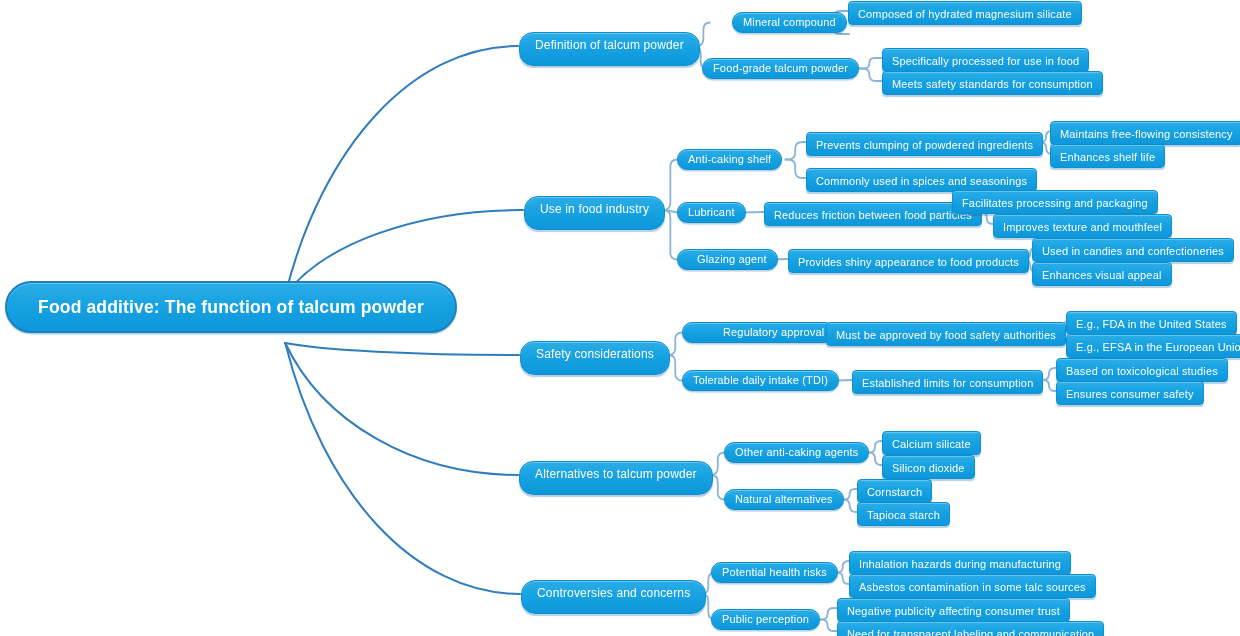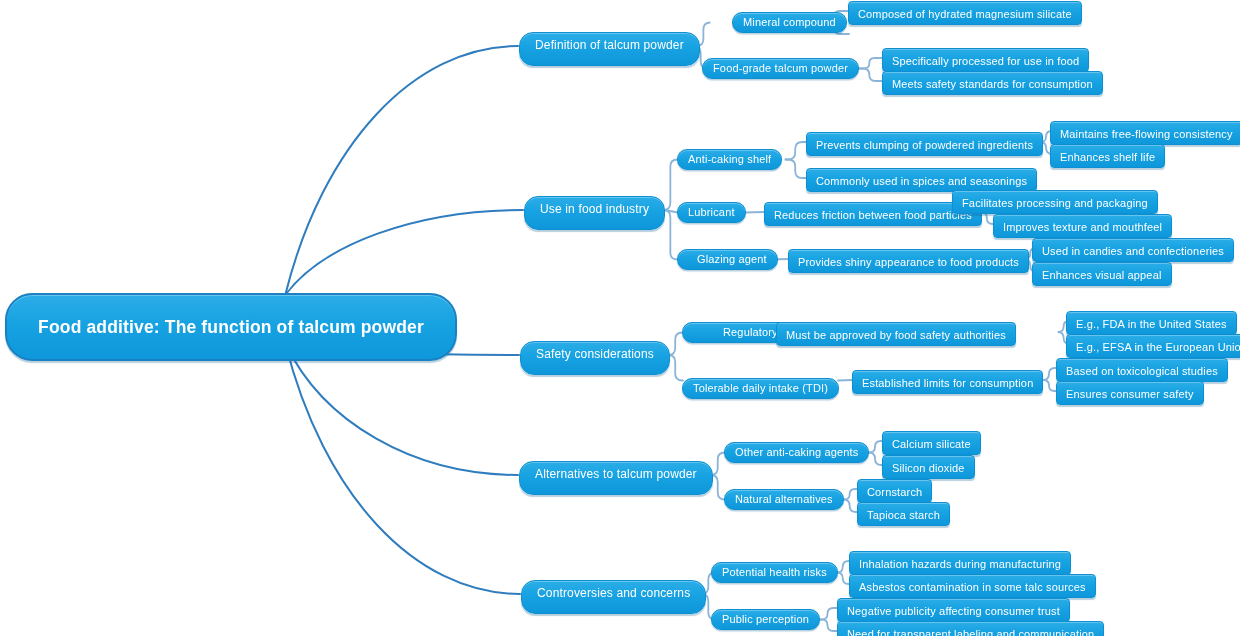--- a/index.html
+++ b/index.html
@@ -67,21 +67,21 @@
       <path d="M 711.765625 475 L 710.72109375 475 Q 717.72109375 475 717.72109375 482 L 717.72109375 492.5 Q 717.72109375 499.5 724.72109375 499.5 L 725 499.5" fill="none" stroke="#8bb4d8" stroke-width="1.8" stroke-linecap="round"></path>
       <path d="M 842.78125 499.5 L 844.3796875 499.5 Q 849.6296875 499.5 849.6296875 494.25 L 849.6296875 494.25 Q 849.6296875 489 854.8796875 489 L 858 489" fill="none" stroke="#8bb4d8" stroke-width="1.8" stroke-linecap="round"></path>
       <path d="M 842.78125 499.5 L 843.3796875 499.5 Q 849.6296875 499.5 849.6296875 505.75 L 849.6296875 505.75 Q 849.6296875 512 855.8796875 512 L 858 512" fill="none" stroke="#8bb4d8" stroke-width="1.8" stroke-linecap="round"></path>
       <path d="M 705.3125 594 L 701.321875 594 Q 708.321875 594 708.321875 587 L 708.321875 579.5 Q 708.321875 572.5 715.321875 572.5 L 712 572.5" fill="none" stroke="#8bb4d8" stroke-width="1.8" stroke-linecap="round"></path>
       <path d="M 836.8125 572.5 L 836.996875 572.5 Q 842.746875 572.5 842.746875 566.75 L 842.746875 566.75 Q 842.746875 561 848.496875 561 L 850 561" fill="none" stroke="#8bb4d8" stroke-width="1.8" stroke-linecap="round"></path>
       <path d="M 836.8125 572.5 L 836.996875 572.5 Q 842.746875 572.5 842.746875 578.25 L 842.746875 578.25 Q 842.746875 584 848.496875 584 L 850 584" fill="none" stroke="#8bb4d8" stroke-width="1.8" stroke-linecap="round"></path>
       <path d="M 705.3125 594 L 701.321875 594 Q 708.321875 594 708.321875 601 L 708.321875 612.5 Q 708.321875 619.5 715.321875 619.5 L 712 619.5" fill="none" stroke="#8bb4d8" stroke-width="1.8" stroke-linecap="round"></path>
       <path d="M 818.9375 619.5 L 821.765625 619.5 Q 827.515625 619.5 827.515625 613.75 L 827.515625 613.75 Q 827.515625 608 833.265625 608 L 838 608" fill="none" stroke="#8bb4d8" stroke-width="1.8" stroke-linecap="round"></path>
       <path d="M 818.9375 619.5 L 821.765625 619.5 Q 827.515625 619.5 827.515625 625.25 L 827.515625 625.25 Q 827.515625 631 833.265625 631 L 838 631" fill="none" stroke="#8bb4d8" stroke-width="1.8" stroke-linecap="round"></path>
     </svg>
-  <div id="root-node" class="node d0" style="left: 5px; top: 293px; min-width: 452px; height: 68px; justify-content: center;">Food additive: The function of talcum powder</div>
+  <div id="root-node" class="node d0" style="left: 5px; top: 281px; min-width: 452px; height: 52px; justify-content: center;">Food additive: The function of talcum powder</div>
 <div class="node d1" style="left: 519px; top: 32px;">Definition of talcum powder</div>
     <div class="node d2" style="left: 732px; top: 12px;">Mineral compound</div>
     <div class="node d3" style="left: 848px; top: 1px;">Composed of hydrated magnesium silicate</div>
     <div class="node d2" style="left: 702px; top: 58px;">Food-grade talcum powder</div>
     <div class="node d3" style="left: 882px; top: 48px;">Specifically processed for use in food</div>
     <div class="node d3" style="left: 882px; top: 71px;">Meets safety standards for consumption</div>
     <div class="node d1" style="left: 524px; top: 196px;">Use in food industry</div>
     <div class="node d2" style="left: 677px; top: 149px;">Anti-caking shelf</div>
     <div class="node d3" style="left: 806px; top: 132px;">Prevents clumping of powdered ingredients</div>
     <div class="node d3" style="left: 1050px; top: 121px;">Maintains free-flowing consistency</div>
@@ -90,24 +90,24 @@
     <div class="node d2" style="left: 677px; top: 202px;">Lubricant</div>
     <div class="node d3" style="left: 764px; top: 202px;">Reduces friction between food particles</div>
     <div class="node d3" style="left: 936px; top: 190px; margin-left: 16px;">Facilitates processing and packaging</div>
     <div class="node d3" style="left: 993px; top: 214px;">Improves texture and mouthfeel</div>
     <div class="node d2" style="left: 677px; top: 249px; padding-left: 19px;">Glazing agent</div>
     <div class="node d3" style="left: 788px; top: 249px;">Provides shiny appearance to food products</div>
     <div class="node d3" style="left: 1032px; top: 238px;">Used in candies and confectioneries</div>
     <div class="node d3" style="left: 1032px; top: 262px;">Enhances visual appeal</div>
     <div class="node d1" style="left: 520px; top: 341px;">Safety considerations</div>
     <div class="node d2" style="left: 682px; top: 322px; padding-left: 40px;">Regulatory approval</div>
-    <div class="node d3" style="left: 776px; top: 322px;">Must be approved by food safety authorities</div>
+    <div class="node d3" style="left: 826px; top: 322px;">Must be approved by food safety authorities</div>
     <div class="node d3" style="left: 1066px; top: 311px;">E.g., FDA in the United States</div>
     <div class="node d3" style="left: 1066px; top: 334px;">E.g., EFSA in the European Union</div>
-    <div class="node d2" style="left: 682px; top: 370px; margin-top: 8px;">Tolerable daily intake (TDI)</div>
+    <div class="node d2" style="left: 682px; top: 370px;">Tolerable daily intake (TDI)</div>
     <div class="node d3" style="left: 852px; top: 370px;">Established limits for consumption</div>
     <div class="node d3" style="left: 1056px; top: 358px;">Based on toxicological studies</div>
     <div class="node d3" style="left: 1056px; top: 381px;">Ensures consumer safety</div>
     <div class="node d1" style="left: 519px; top: 461px;">Alternatives to talcum powder</div>
     <div class="node d2" style="left: 724px; top: 442px;">Other anti-caking agents</div>
     <div class="node d3" style="left: 882px; top: 431px;">Calcium silicate</div>
     <div class="node d3" style="left: 882px; top: 455px;">Silicon dioxide</div>
     <div class="node d2" style="left: 724px; top: 489px;">Natural alternatives</div>
     <div class="node d3" style="left: 857px; top: 479px;">Cornstarch</div>
     <div class="node d3" style="left: 857px; top: 502px;">Tapioca starch</div>

